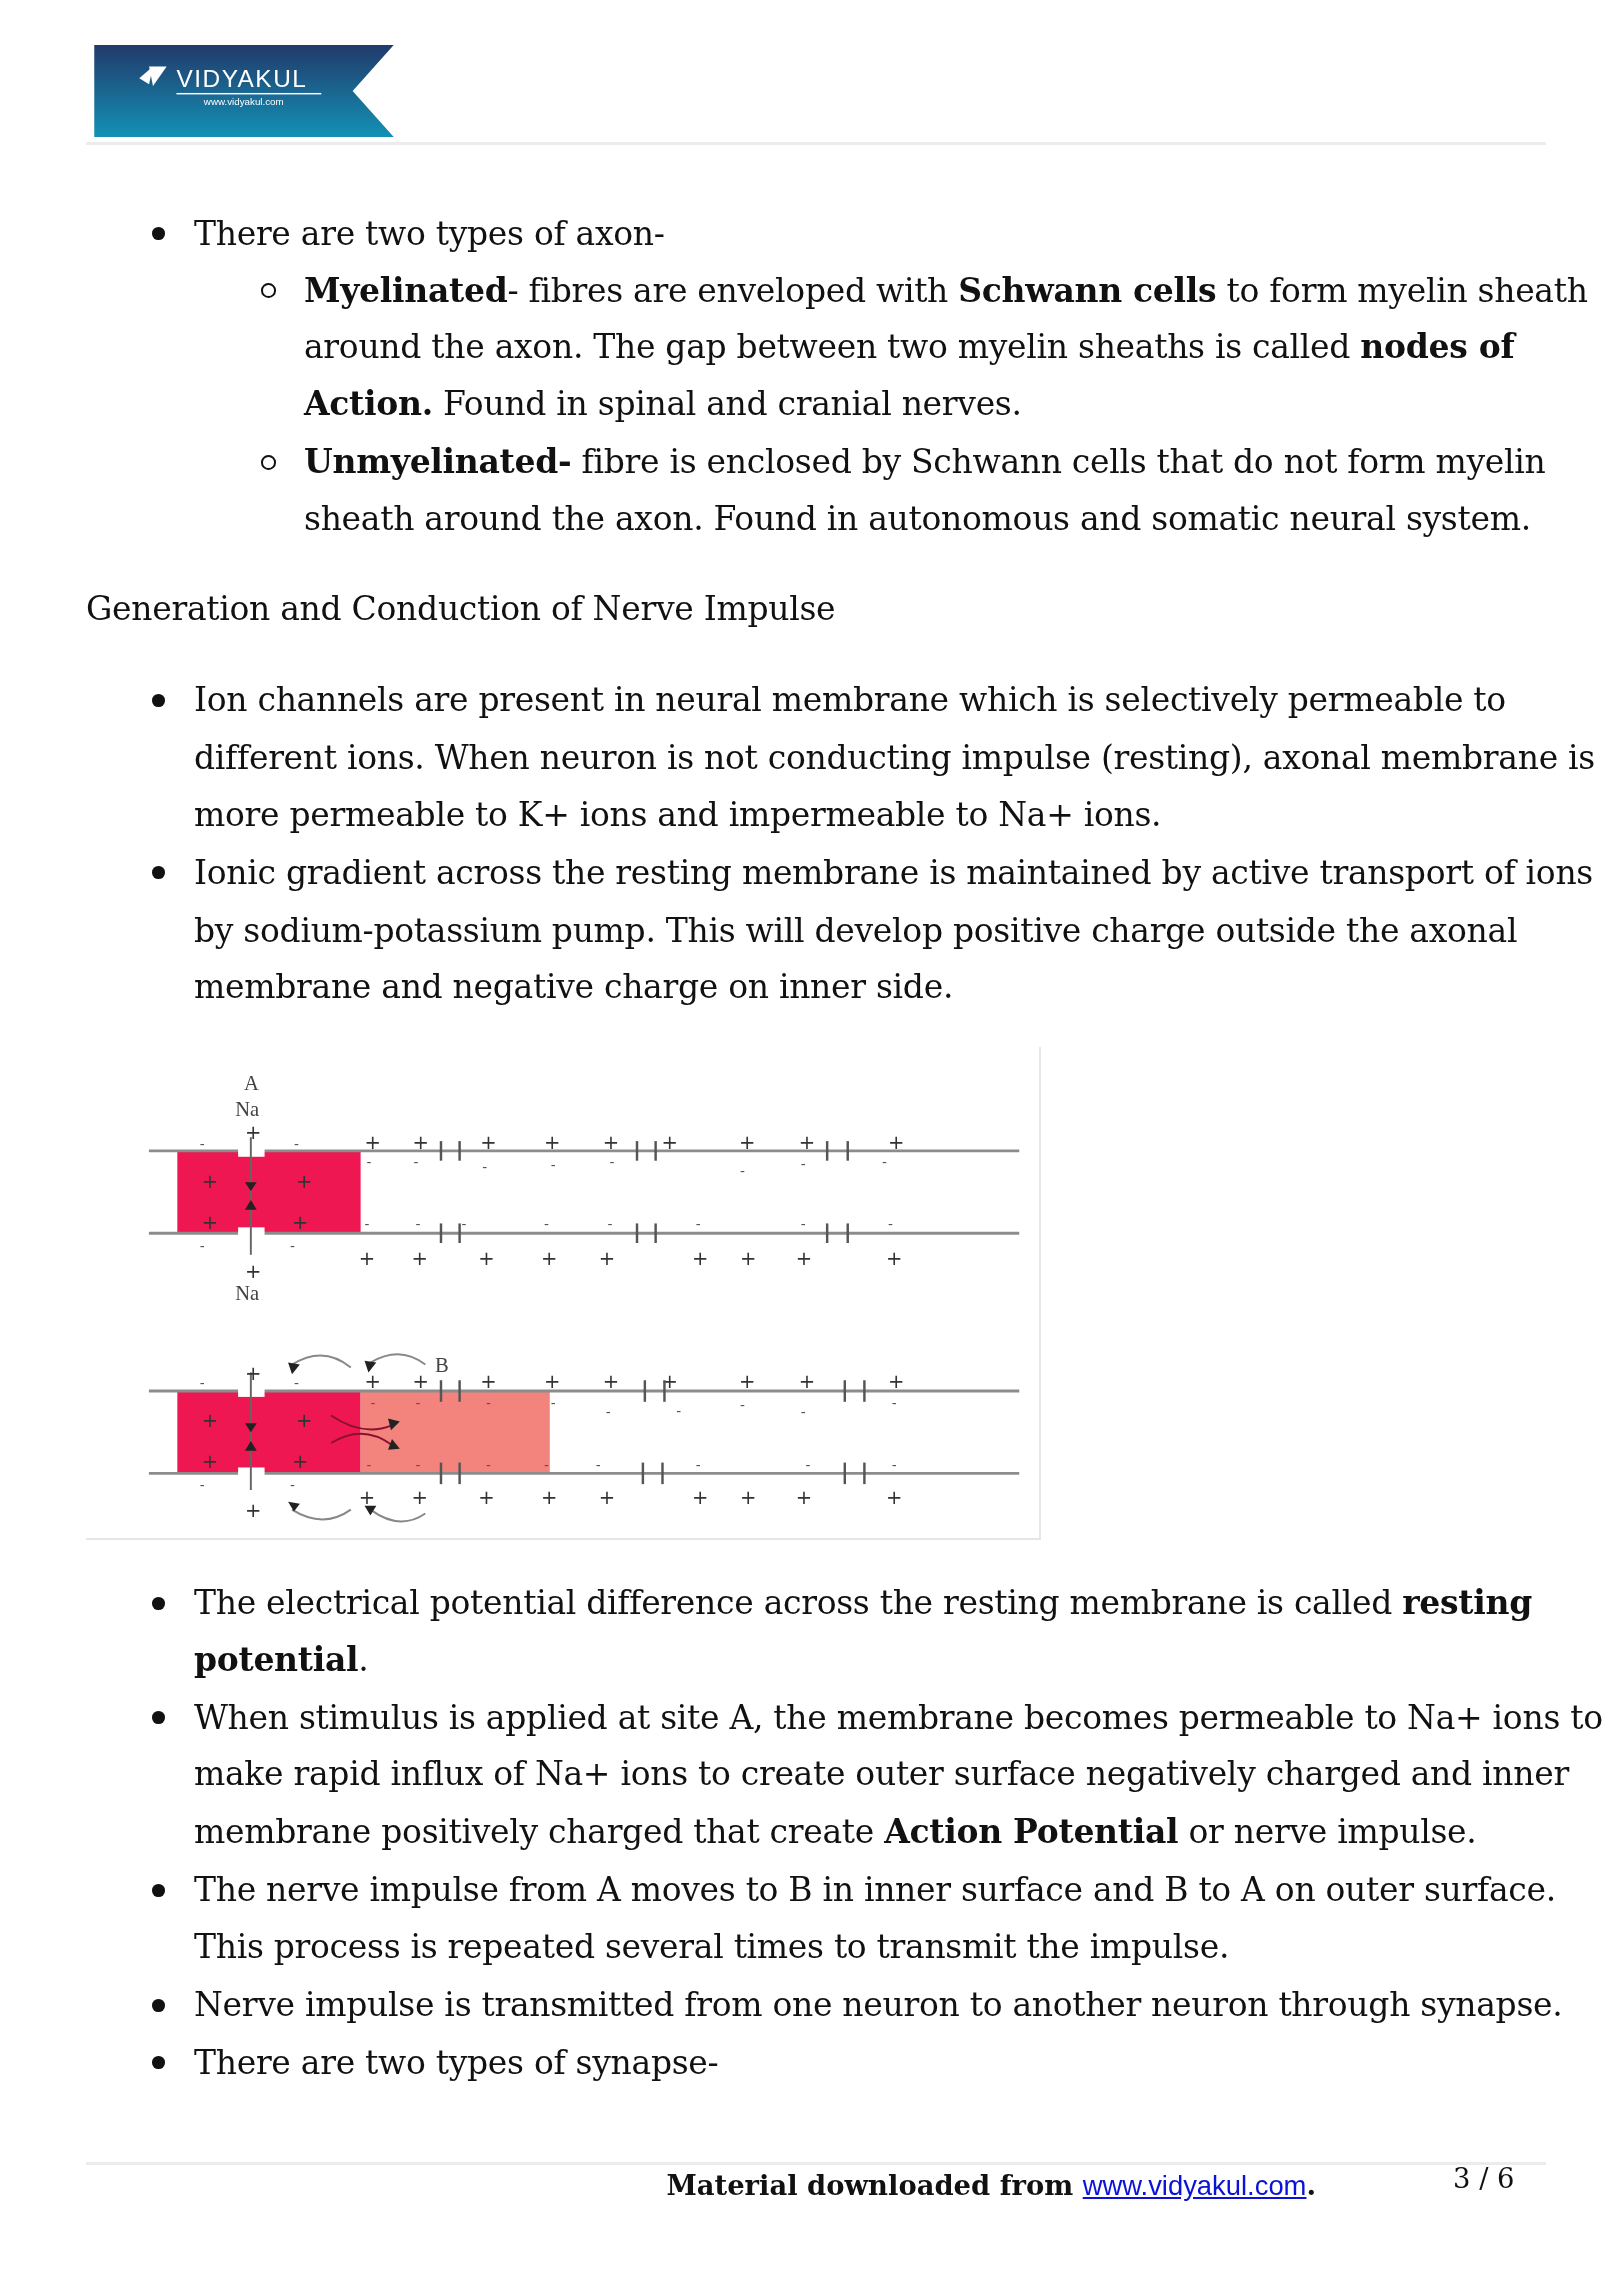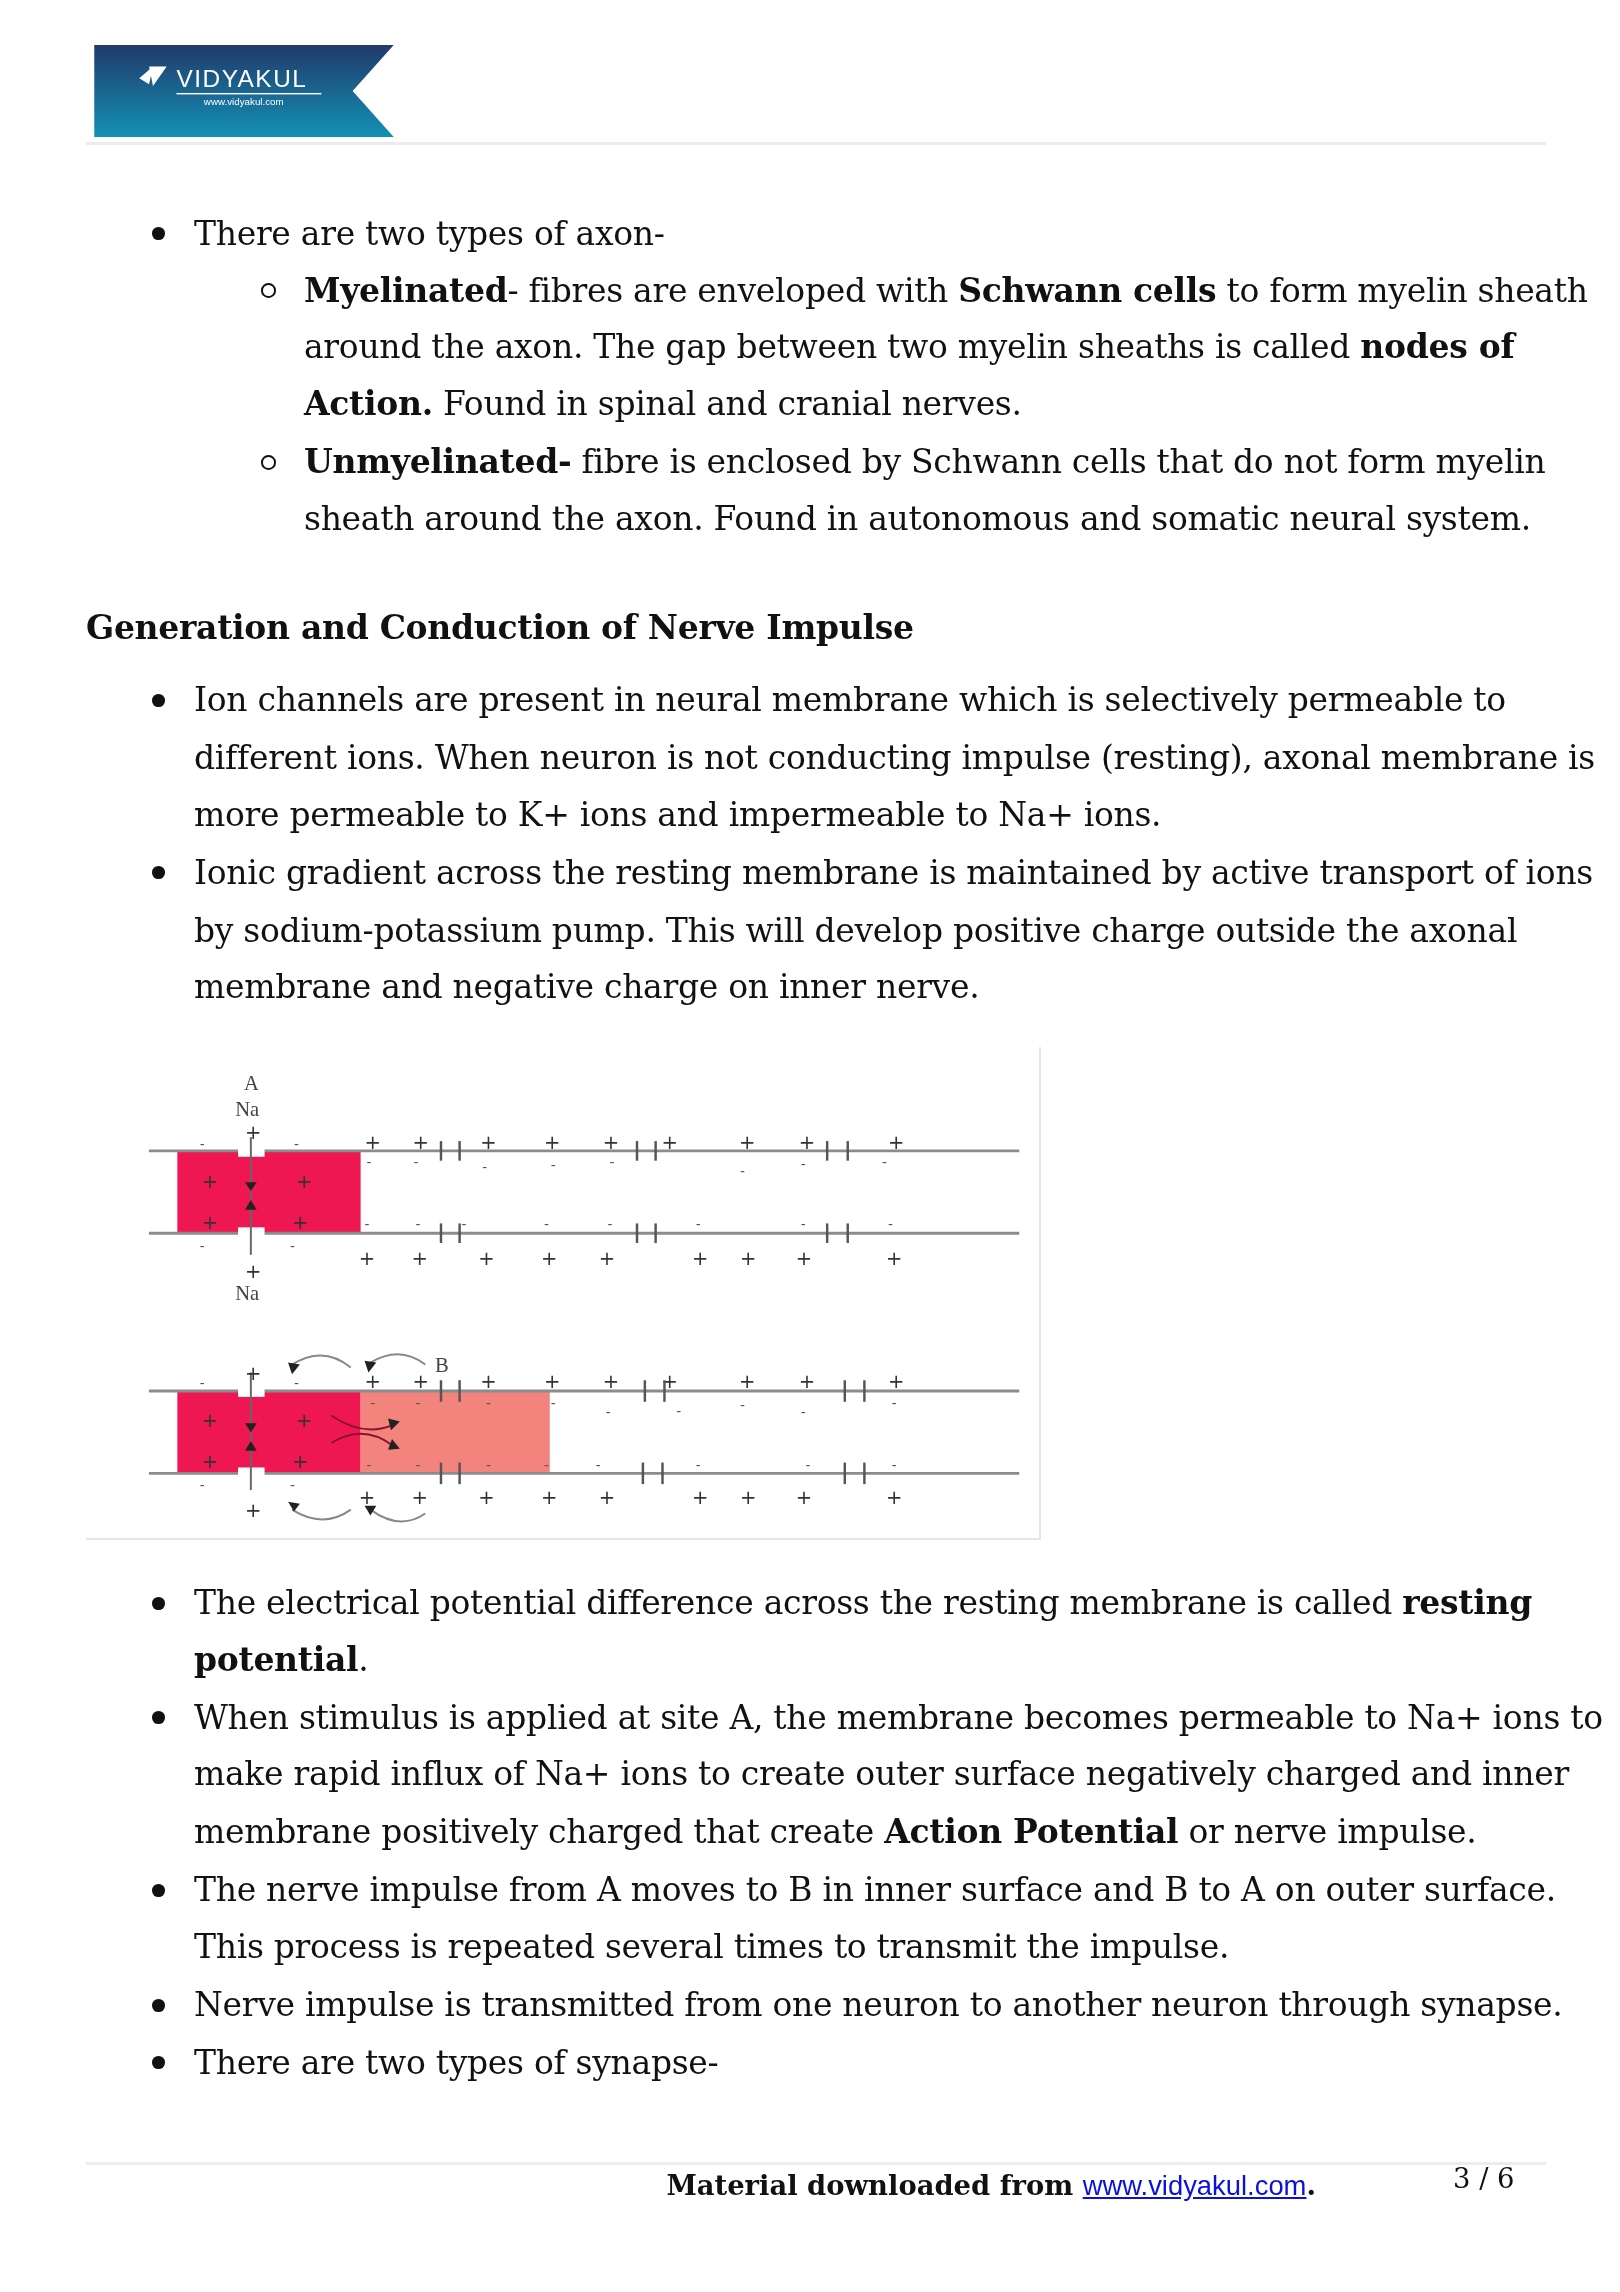--- a/index.html
+++ b/index.html
@@ -10,21 +10,21 @@
   .logo { position: absolute; left: 94px; top: 45px; width: 300px; height: 80px; }
   .logo svg { display: block; }
   .header-rule { position: absolute; left: 86px; top: 142px; width: 1460px; height: 2.9px; background: #ececec; }
 
   
   .content { position: absolute; left: 0; top: 0; width: 1620px; }
   .line { position: absolute; font-size: 33px; line-height: 39px; white-space: nowrap; letter-spacing: -0.3px; }
   .line b { font-weight: bold; }
   .bullet { position: absolute; width: 12.7px; height: 12.7px; border-radius: 50%; background: #111; }
   .sub-bullet { position: absolute; width: 10.8px; height: 10.8px; border-radius: 50%; border: 2.5px solid #111; box-sizing: border-box; width: 14.7px; height: 14.7px; }
-  .heading { position: absolute; left: 86px; font-size: 33px; font-weight: bold; line-height: 39px; white-space: nowrap; letter-spacing: -0.3px; margin-top: 19px; }
+  .heading { position: absolute; left: 86px; font-size: 33px; font-weight: normal; line-height: 39px; white-space: nowrap; letter-spacing: -0.3px; }
 
   
   .figure { position: absolute; left: 86px; top: 1047px; width: 955px; height: 493px; border-right: 2px solid #e6e6e6; border-bottom: 2px solid #e6e6e6; box-sizing: border-box; }
   .figure svg { position: absolute; left: 0; top: 0; }
 
   
   .footer-rule { position: absolute; left: 86px; top: 2162px; width: 1460px; height: 2.9px; background: #ececec; }
   .footer-text { position: absolute; left: 0; width: 1316px; top: 2169px; text-align: right; font-size: 27.4px; font-weight: bold; line-height: 33px; }
   .footer-text a { color: #0a12d8; text-decoration: underline; font-family: "Liberation Sans", sans-serif; font-weight: normal; font-size: 27.4px; }
   .page-num { position: absolute; left: 1453px; top: 2162px; font-size: 27.4px; font-weight: normal; line-height: 33px; }
@@ -75,21 +75,21 @@
   <div class="heading" style="top:589px">Generation and Conduction of Nerve Impulse</div>
 
   <div class="bullet" style="left:152px;top:694px"></div>
   <div class="line" style="left:194px;top:680px">Ion channels are present in neural membrane which is selectively permeable to</div>
   <div class="line" style="left:194px;top:738px">different ions. When neuron is not conducting impulse (resting), axonal membrane is</div>
   <div class="line" style="left:194px;top:795px">more permeable to K+ ions and impermeable to Na+ ions.</div>
 
   <div class="bullet" style="left:152px;top:866px"></div>
   <div class="line" style="left:194px;top:853px">Ionic gradient across the resting membrane is maintained by active transport of ions</div>
   <div class="line" style="left:194px;top:911px">by sodium-potassium pump. This will develop positive charge outside the axonal</div>
-  <div class="line" style="left:194px;top:967px">membrane and negative charge on inner nerve.</div>
+  <div class="line" style="left:194px;top:967px">membrane and negative charge on inner side.</div>
 
   <div class="figure">
     <svg width="955" height="493" viewBox="88 1068 974 503" font-family="Liberation Serif, serif">
 
       <rect x="181" y="1174" width="187" height="84" fill="#ee1752"></rect>
       <line x1="152" y1="1174" x2="1040" y2="1174" stroke="#8c8c8c" stroke-width="3"></line>
       <line x1="152" y1="1258" x2="1040" y2="1258" stroke="#8c8c8c" stroke-width="3"></line>
 
       <rect x="243" y="1168" width="27" height="12" fill="#ffffff"></rect>
       <rect x="243" y="1252" width="27" height="12" fill="#ffffff"></rect>

